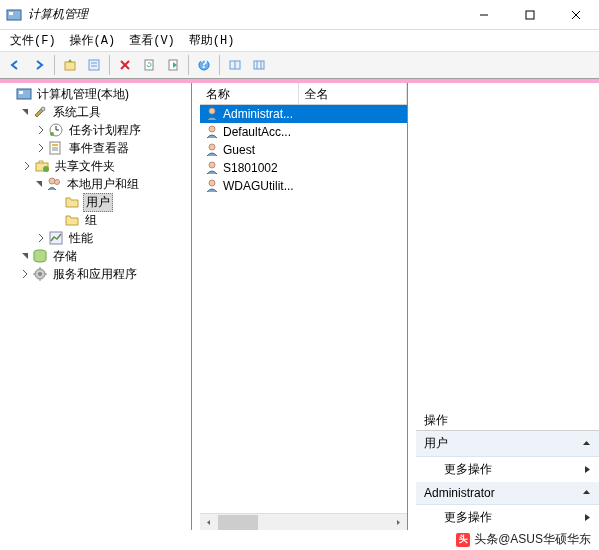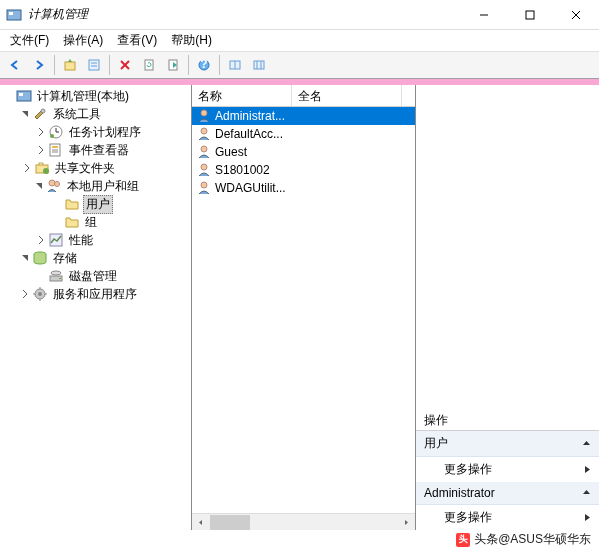--- a/index.html
+++ b/index.html
@@ -4,27 +4,27 @@
 <style>
 * { box-sizing: border-box; margin: 0; padding: 0; font-family: "Microsoft YaHei", "Segoe UI", sans-serif; font-size: 12px; }
 body { background: #fff; width: 599px; height: 550px; overflow: hidden; position: relative; }
 
 .titlebar { height: 30px; display: flex; align-items: center; padding-left: 6px; border-bottom: 1px solid #ddd; font-style: italic; }
 .titlebar .app-icon { width: 16px; height: 16px; margin-right: 6px; }
 .titlebar .title { flex: 1; }
 .winbtn { width: 46px; height: 30px; display: flex; align-items: center; justify-content: center; }
 
 .menubar { height: 21px; display: flex; align-items: center; padding: 0 4px; gap: 2px; }
-.menubar .menu-item { padding: 2px 6px; }
+.menubar .menu-item { padding: 2px 6px; font-family: Liberation Mono, monospace; }
 
 .toolbar { height: 28px; display: flex; align-items: center; padding: 0 4px; gap: 2px; border-top: 1px solid #e0e0e0; border-bottom: 1px solid #a0a0a0; background: #f5f5f5; }
 .toolbar .tbtn { width: 22px; height: 22px; display: flex; align-items: center; justify-content: center; border: 1px solid transparent; }
 .toolbar .sep { width: 1px; height: 20px; background: #c0c0c0; margin: 0 2px; }
 
-.workspace { display: flex; height: calc(100% - 30px - 21px - 28px - 20px); border-top: 6px solid #f9a8d4; }
+.workspace { display: flex; height: calc(100% - 30px - 21px - 28px - 20px); border-top: 4px solid #f9a8d4; gap: 8px; }
 
 .tree-pane { width: 192px; border-right: 1px solid #888; overflow: auto; padding-top: 2px; background: #fff; }
 .tree-row { display: flex; align-items: center; height: 18px; white-space: nowrap; padding-right: 4px; }
 .tree-row .expander { width: 14px; height: 14px; display: flex; align-items: center; justify-content: center; cursor: pointer; }
 .tree-row .expander svg { display: block; }
 .tree-row .t-icon { width: 16px; height: 16px; margin-right: 3px; }
 .tree-row.selected .label-wrap { background: #d9d9d9; border: 1px dotted #777; padding: 0 2px; }
 .label-wrap { padding: 0 2px; }
 
 .list-pane { flex: 1; border-right: 1px solid #888; display: flex; flex-direction: column; overflow: hidden; position: relative; }
@@ -259,29 +259,20 @@
           <svg width="10" height="10">
             <path d="M2 2 L8 2 L2 8 Z" transform="rotate(90 5 5)" fill="#595959"></path>
           </svg>
         </span>
         <span class="t-icon"><svg class="i-svg" viewBox="0 0 16 16">
             <ellipse cx="8" cy="4" rx="6" ry="2" fill="#b8d888" stroke="#6a4"></ellipse>
             <path d="M2 4 L2 12 A6 2 0 0 0 14 12 L14 4" fill="#b8d888" stroke="#6a4"></path>
           </svg></span>
         <span class="label-wrap">存储</span>
       </div>
-      <div class="tree-row" style="padding-left: 34px;">
-        <span class="expander"></span>
-        <span class="t-icon"><svg class="i-svg" viewBox="0 0 16 16">
-            <rect x="2" y="8" width="12" height="5" fill="#ccc" stroke="#888"></rect>
-            <ellipse cx="8" cy="5" rx="5" ry="2" fill="#ddd" stroke="#888"></ellipse>
-            <rect x="11" y="10" width="2" height="1" fill="#6a4"></rect>
-          </svg></span>
-        <span class="label-wrap">磁盘管理</span>
-      </div>
       <div class="tree-row" style="padding-left: 18px;">
         <span class="expander">
           <svg width="10" height="10">
             <path d="M3 1 L7 5 L3 9" fill="none" stroke="#595959"></path>
           </svg>
         </span>
         <span class="t-icon"><svg class="i-svg" viewBox="0 0 16 16">
             <circle cx="8" cy="8" r="5" fill="#ccc" stroke="#888"></circle>
             <circle cx="8" cy="8" r="2" fill="#888"></circle>
             <path d="M8 1 L8 3 M8 13 L8 15 M1 8 L3 8 M13 8 L15 8" stroke="#888"></path>

